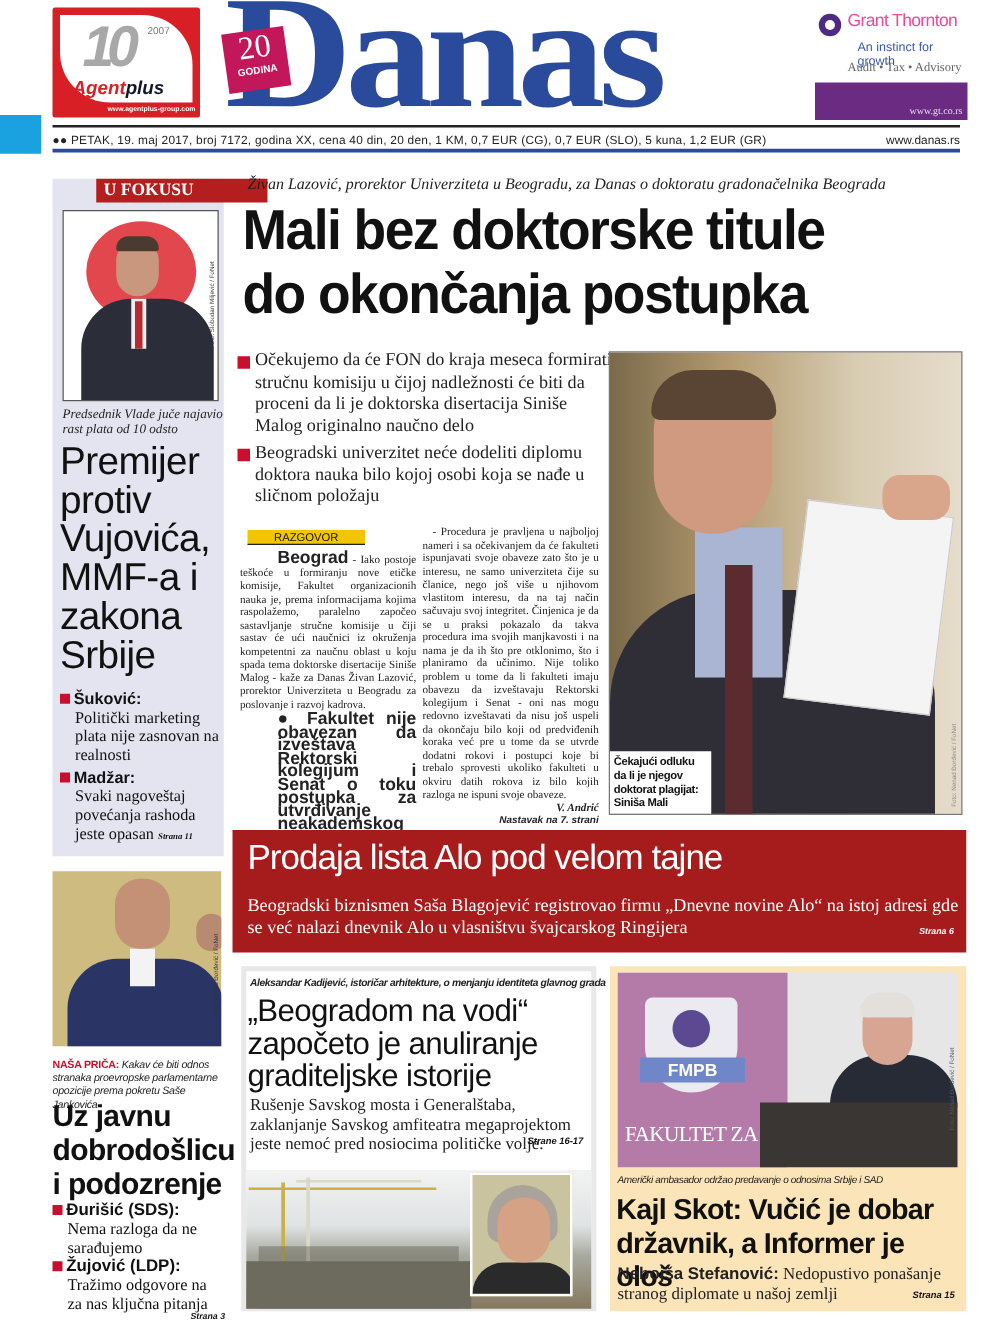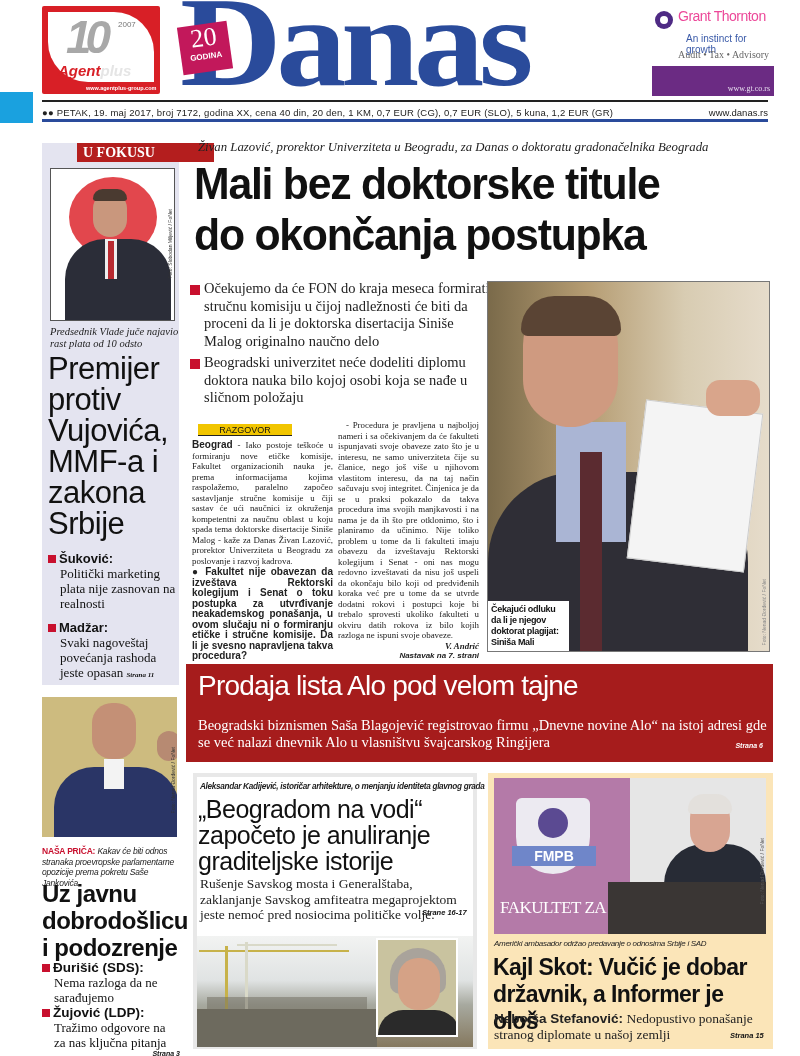--- a/index.html
+++ b/index.html
@@ -8,21 +8,21 @@
   .abs{position:absolute;}
   .cond{font-family:"Liberation Sans Narrow","Liberation Sans",sans-serif;}
 
   
   #blue-tab{left:0;top:92px;width:33px;height:31px;background:#1aa1df;}
   #agent-logo{left:42px;top:6px;width:118px;height:88px;background:#d81f26;border-radius:2px;overflow:hidden;}
   #agent-logo .white{position:absolute;left:6px;top:6px;width:106px;height:70px;background:#fff;border-radius:0 40px 0 40px;}
   #agent-logo .ten{position:absolute;left:24px;top:4px;font-size:46px;font-weight:bold;font-style:italic;color:#a8a8a8;letter-spacing:-6px;}
   #agent-logo .year{position:absolute;left:76px;top:14px;font-size:8px;color:#777;}
   #agent-logo .name{position:absolute;left:16px;top:56px;font-size:15px;font-weight:bold;font-style:italic;color:#d81f26;}
-  #agent-logo .name span{color:#e5e5e5;}
+  #agent-logo .name span{color:#0f172a;}
   #agent-logo .url{position:absolute;left:44px;top:79px;font-size:5.5px;color:#fff;font-weight:bold;}
 
   #danas-logo{left:180px;top:-22px;font-family:"Liberation Serif",serif;font-weight:bold;font-size:128px;color:#2a4b9b;letter-spacing:-5px;line-height:1;transform:scaleX(1.1);transform-origin:left top;}
   #badge-20{left:180px;top:24px;width:50px;height:48px;background:#c2185b;transform:rotate(-8deg);color:#fff;text-align:center;}
   #badge-20 .n{font-size:26px;font-family:"Liberation Serif",serif;line-height:28px;}
   #badge-20 .g{font-size:8px;font-weight:bold;}
 
   #gt-logo{left:652px;top:8px;width:122px;height:84px;}
   #gt-logo .dot{position:absolute;left:3px;top:3px;width:18px;height:18px;border-radius:50%;background:#4e2a84;}
   #gt-logo .dot::after{content:"";position:absolute;left:5px;top:5px;width:8px;height:8px;border-radius:50%;background:#fff;}
@@ -59,21 +59,21 @@
   #kicker{left:198px;top:140px;font-family:"Liberation Serif",serif;font-style:italic;font-size:12.8px;color:#222;}
   #main-head{left:194px;top:158px;font-size:45px;line-height:51px;font-weight:bold;color:#111;letter-spacing:-1.3px;transform:scaleX(0.95);transform-origin:left top;}
   #main-bullets{left:190px;top:280px;width:300px;font-family:"Liberation Serif",serif;font-size:14.5px;line-height:17.5px;color:#222;}
   #main-bullets .b{position:relative;padding-left:14px;margin-bottom:4px;}
   #main-bullets .b::before{content:"";position:absolute;left:0;top:5px;width:10px;height:10px;background:#c8102e;}
 
   #razgovor{left:198px;top:424px;width:94px;height:12px;background:#f1c500;border-bottom:1px solid #222;font-size:9px;text-align:center;line-height:12px;}
   .body-col{position:absolute;font-family:"Liberation Serif",serif;font-size:8.9px;line-height:10.5px;color:#222;text-align:justify;}
   #col1{left:192px;top:440px;width:141px;}
   #col2{left:338px;top:420px;width:141px;text-indent:8px;}
-  .qbold{font-weight:bold;font-family:"Liberation Sans",sans-serif;font-size:10px;}
+  .qbold{font-weight:bold;font-family:"Liberation Sans",sans-serif;font-size:14px;margin-left:30px;}
   .sign{text-align:right;font-weight:bold;font-style:italic;}
   .cont{text-align:right;font-weight:bold;font-style:italic;font-size:8px;font-family:"Liberation Sans",sans-serif;}
 
   #main-photo{left:487px;top:281px;width:283px;height:371px;background:linear-gradient(90deg,#7a6a4a 0%,#b59c72 35%,#d8ccb2 70%,#e6dccb 100%);border:1px solid #777;overflow:hidden;}
   #main-photo .suit{left:0;top:190px;width:260px;height:190px;background:#2f2e36;border-radius:90px 90px 0 0;}
   #main-photo .shirt2{position:absolute;left:68px;top:140px;width:70px;height:120px;background:#aab5d4;}
   #main-photo .tie2{position:absolute;left:92px;top:170px;width:22px;height:210px;background:#5b2b30;}
   #main-photo .head2{position:absolute;left:35px;top:20px;width:95px;height:125px;background:#cf9a80;border-radius:45px 45px 50px 50px;}
   #main-photo .hair2{position:absolute;left:33px;top:14px;width:100px;height:40px;background:#5a4434;border-radius:50px 50px 10px 10px;}
   #main-photo .paper{position:absolute;left:148px;top:124px;width:118px;height:160px;background:#f4f4f4;transform:rotate(7deg);border:1px solid #ccc;}
@@ -174,21 +174,21 @@
     <div class="tie"></div>
     <div class="head"></div>
     <div class="hair"></div>
     <div class="credit" style="right:1px;top:40px;">Foto: Slobodan Miljević / FoNet</div>
   </div>
   <div class="caption">Predsednik Vlade juče najavio rast plata od 10 odsto</div>
   <div class="headline">Premijer protiv Vujovića, MMF-a i zakona Srbije</div>
   <div class="subs">
     <div class="sub-name"><span class="bullet-sq"></span><span>Šuković:</span></div>
     <div class="sub-text">Politički marketing plata nije zasnovan na realnosti</div>
-    <div class="sub-name" style="margin-top:9px"><span class="bullet-sq"></span><span>Madžar:</span></div>
+    <div class="sub-name" style="margin-top:3px"><span class="bullet-sq"></span><span>Madžar:</span></div>
     <div class="sub-text"><span>Svaki nagoveštaj povećanja rashoda jeste opasan</span> <span class="page-ref">Strana 11</span></div>
   </div>
 </div>
 
 <div id="kicker" class="abs">Živan Lazović, prorektor Univerziteta u Beogradu, za Danas o doktoratu gradonačelnika Beograda</div>
 <div id="main-head" class="abs">
   <div>Mali bez doktorske titule</div>
   <div>do okončanja postupka</div>
 </div>
 <div id="main-bullets" class="abs">

